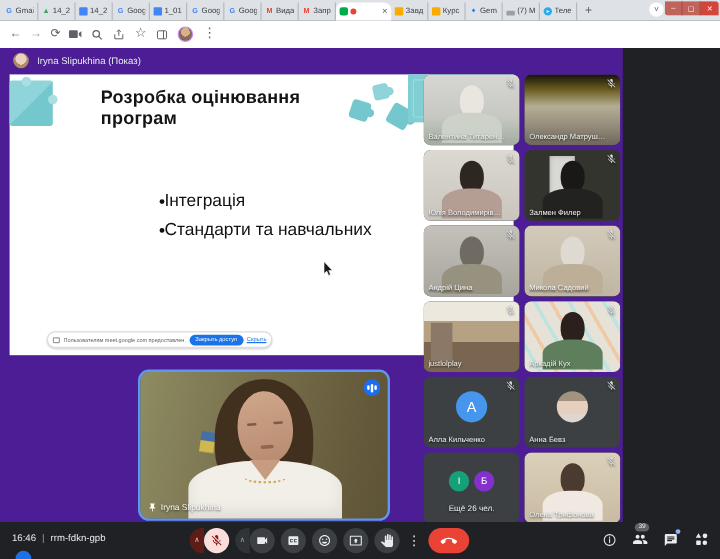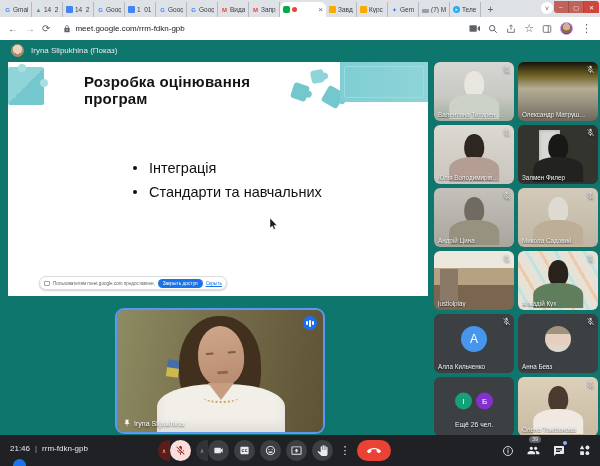--- a/index.html
+++ b/index.html
@@ -34,40 +34,40 @@
   .winbtn.close{background:#d2453a;border-right:none;}
   .toolbar{height:23px;background:#fff;display:flex;align-items:center;gap:7px;padding:0 8px;}
   .navic{color:#5f6368;font-size:10px;line-height:1;}
   .navic.fwd{color:#9aa0a6;}
   .urlbox{flex:1;display:flex;align-items:center;gap:4px;height:17px;padding:0 6px;}
   .url{font-size:8px;color:#202124;}
   .tbr{display:flex;align-items:center;gap:8px;}
   .tbr svg{display:block;}
   .avatar-sm{width:13px;height:13px;border-radius:50%;background:radial-gradient(circle at 50% 35%,#d9b08c 0 40%,#8a6a52 41% 70%,#5d4a3a 71%);border:1px solid #c58af9;}
   
-  .meet{position:absolute;left:0;top:40px;width:600px;height:395px;background:#0f766e;overflow:hidden;}
+  .meet{position:absolute;left:0;top:40px;width:519px;height:395px;background:#4c1d95;overflow:hidden;}
   .mhead{height:21px;display:flex;align-items:center;gap:7px;padding-left:11px;}
   .mhead .pav{width:13px;height:13px;border-radius:50%;background:radial-gradient(circle at 50% 40%,#e9d3bc 0 45%,#b08a6a 46% 75%,#7a5c48 76%);}
   .mhead .pname{font-size:8px;color:#e8eaed;}
   
   .slide{position:absolute;left:8px;top:22px;width:420px;height:234px;background:#fff;}
   .slide-title{position:absolute;left:76px;top:11px;font-size:15px;font-weight:bold;color:#141414;
     line-height:1.15;width:200px;letter-spacing:.2px;}
   .pz{position:absolute;background:#7fced3;}
   .pz-leftblock{left:0;top:5px;width:36px;height:38px;border-radius:2px;
     background:linear-gradient(135deg,#8ed4d8 0 50%,#74c7cc 50%);}
   .pz-knob{position:absolute;border-radius:50%;background:#a9dfe2;}
   .pz-band{right:0;top:0;width:88px;height:40px;background:
     linear-gradient(90deg,#7fced3,#8ed4d8);}
   .pz-band:before{content:"";position:absolute;inset:4px;border:1px solid #9adde0;border-radius:2px;}
   .piece{position:absolute;width:16px;height:16px;border-radius:3px;background:#74c7cc;}
   .piece:after{content:"";position:absolute;width:7px;height:7px;border-radius:50%;background:inherit;
     right:-4px;top:4px;}
   .bullets{position:absolute;left:125px;top:98px;font-size:14.5px;color:#111;}
-  .brow{display:flex;align-items:center;gap:12px;margin-bottom:8px;}
+  .brow{display:flex;align-items:center;gap:0;margin-bottom:8px;}
   .bdot{width:4px;height:4px;border-radius:50%;background:#111;flex:none;}
   .cursor{position:absolute;left:262px;top:156px;width:8px;height:12px;}
   
   .sharebar{position:absolute;left:31px;top:214px;width:188px;height:14px;background:#fff;
     border:1px solid #dadce0;border-radius:8px;box-shadow:0 1px 2px rgba(0,0,0,.18);
     display:flex;align-items:center;gap:3px;padding:0 4px;}
   .sharemsg{font-size:4.6px;color:#5f6368;white-space:nowrap;overflow:hidden;}
   .sharebtn{flex:none;background:#1a73e8;color:#fff;font-size:4.8px;border-radius:6px;
     padding:2px 5px;white-space:nowrap;}
   .sharehide{flex:none;color:#1a73e8;font-size:4.8px;text-decoration:underline;}
@@ -225,26 +225,20 @@
       <div class="winbtn">–</div>
       <div class="winbtn">▢</div>
       <div class="winbtn close">✕</div>
     </div>
   </div>
 
   <div class="toolbar">
     <span class="navic">←</span>
     <span class="navic fwd">→</span>
     <span class="navic">⟳</span>
-    <div class="urlbox">
-      <svg width="8" height="8" viewBox="0 0 24 24" fill="#5f6368">
-          <path d="M18 8h-1V6c0-2.76-2.24-5-5-5S7 3.24 7 6v2H6c-1.1 0-2 .9-2 2v10c0 1.1.9 2 2 2h12c1.1 0 2-.9 2-2V10c0-1.1-.9-2-2-2zm-6 9c-1.1 0-2-.9-2-2s.9-2 2-2 2 .9 2 2-.9 2-2 2zm3.1-9H8.9V6c0-1.71 1.39-3.1 3.1-3.1 1.71 0 3.1 1.39 3.1 3.1v2z"></path>
-        </svg>
-      <span class="url">meet.google.com/rrm-fdkn-gpb</span>
-    </div>
     <div class="tbr">
       <svg width="11" height="9" viewBox="0 0 24 18" fill="#5f6368">
           <rect x="1" y="2" width="16" height="14" rx="2"></rect>
           <path d="M19 7l5-4v12l-5-4z"></path>
         </svg>
       <svg width="10" height="10" viewBox="0 0 24 24" fill="none" stroke="#5f6368" stroke-width="2.4">
           <circle cx="10" cy="10" r="6.5"></circle>
           <path d="M15 15l6 6"></path>
         </svg>
       <svg width="10" height="10" viewBox="0 0 24 24" fill="none" stroke="#5f6368" stroke-width="2">
@@ -444,21 +438,21 @@
           <div class="tname">Олена Трифонова</div>
           <svg class="micoff" viewBox="0 0 24 24">
             <path d="M19 11h-1.7c0 .74-.16 1.43-.43 2.05l1.23 1.23c.56-.98.9-2.09.9-3.28zm-4.02.17c0-.06.02-.11.02-.17V5c0-1.66-1.34-3-3-3S9 3.34 9 5v.18l5.98 5.99zM4.27 3 3 4.27l6.01 6.01V11c0 1.66 1.33 3 2.99 3 .22 0 .44-.03.65-.08l1.66 1.66c-.71.33-1.5.52-2.31.52-2.76 0-5.3-2.1-5.3-5.1H5c0 3.41 2.72 6.23 6 6.72V21h2v-3.28c.91-.13 1.77-.45 2.54-.9L19.73 21 21 19.73 4.27 3z"></path>
           </svg>
         </div>
       </div>
   </div>
 
   <div class="controls">
     <div class="ctime">
-      <span>21:46</span>
+      <span>16:46</span>
       <span class="csep">|</span>
       <span>rrm-fdkn-gpb</span>
     </div>
     <div class="bluedot"></div>
 
     <div class="ctr">
       <div class="grp">
         <div class="chv red">∧</div>
         <div class="cbtn mic">
           <svg width="11" height="11" viewBox="0 0 24 24" fill="#8c1d18">

